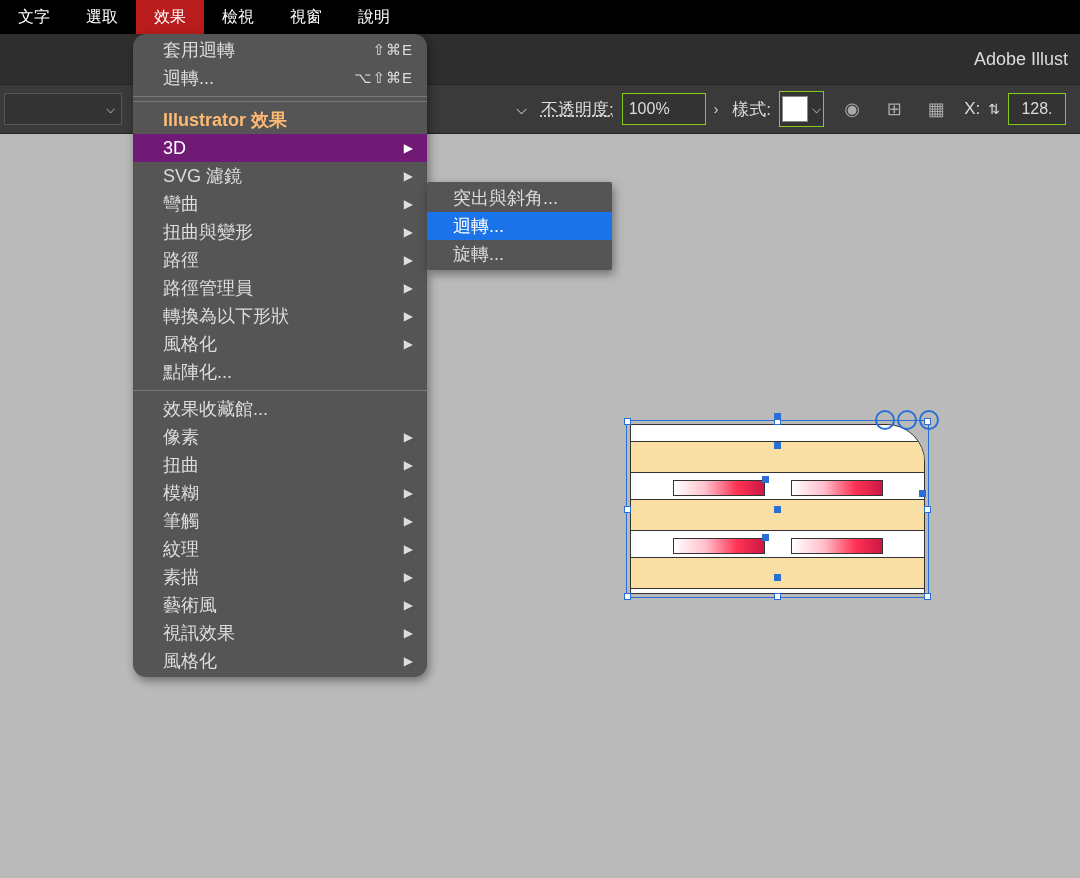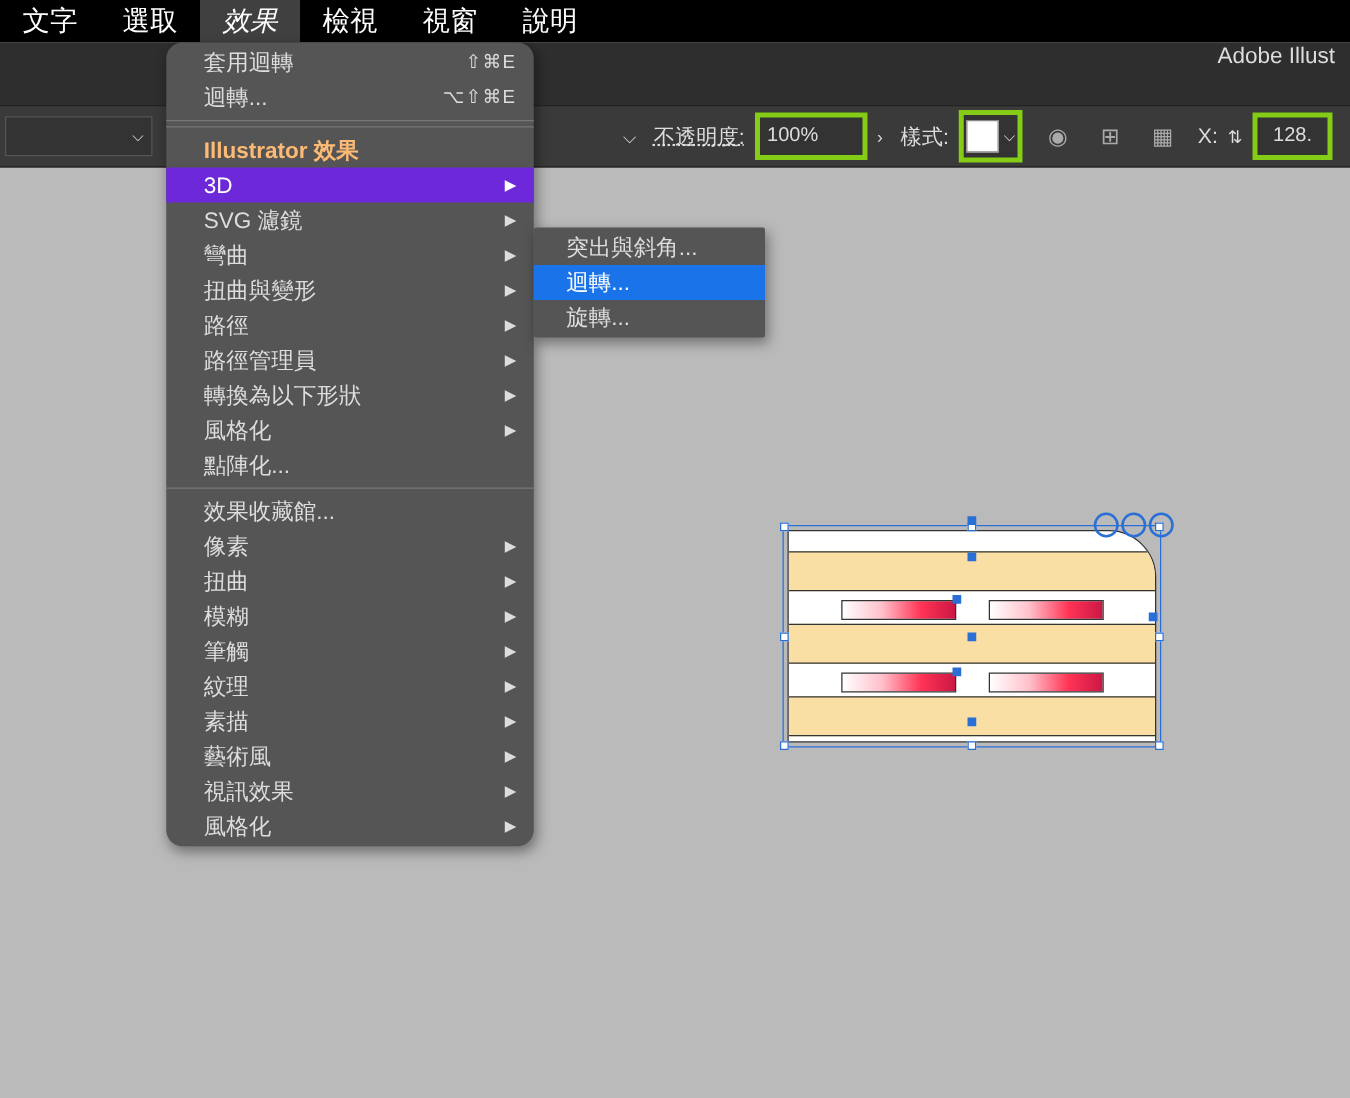--- a/index.html
+++ b/index.html
@@ -14,42 +14,41 @@
   }
   
   .menubar {
     position: absolute;
     top: 0; left: 0; right: 0;
     height: 34px;
     background: #000;
     display: flex;
     align-items: center;
     color: #fff;
-    font-size: 22px;
+    font-size: 16px;
   }
   .menubar .menu-item {
     padding: 0 18px;
     height: 34px;
     line-height: 34px;
     cursor: default;
   }
   .menubar .menu-item.active {
-    background: #404040;
-    font-style: italic;
+    background: #b91c1c;
   }
   
   .titlebar {
     position: absolute;
     top: 34px; left: 0; right: 0;
     height: 50px;
     background: #2e2e2e;
     color: #ddd;
     display: flex;
     justify-content: flex-end;
-    align-items: flex-start;
+    align-items: center;
     padding-right: 12px;
     font-size: 18px;
   }
   
   .controlbar {
     position: absolute;
     top: 84px; left: 0; right: 0;
     height: 48px;
     background: #3a3a3a;
     border-top: 1px solid #222;
@@ -76,21 +75,21 @@
   }
   .controlbar .spacer { flex: 1; }
   .controlbar .ctrl-group {
     display: flex;
     align-items: center;
     margin-right: 14px;
     gap: 8px;
   }
   .controlbar .combo-box {
     height: 30px;
-    border: 4px solid #84cc16;
+    border: 1px solid #84cc16;
     background: #333;
     display: flex;
     align-items: center;
     padding: 0 6px;
     font-size: 16px;
   }
   .swatch {
     width: 24px; height: 24px; background: #fff; border: 1px solid #888;
   }
   .icon-btn {
@@ -119,21 +118,21 @@
     line-height:22px;
     cursor: default;
     position:relative;
   }
   .dropdown .drop-item.header {
     color: #fdba74;
     cursor: default;
     font-weight: bold;
   }
   .dropdown .drop-item.selected {
-    background: #6d28d9;
+    background: #701a75;
     color: #fff;
   }
   .dropdown .shortcut {
     margin-left: auto;
     font-size: 15px;
     letter-spacing: 1px;
   }
   .dropdown .sep {
     height: 1px;
     background: #777;

